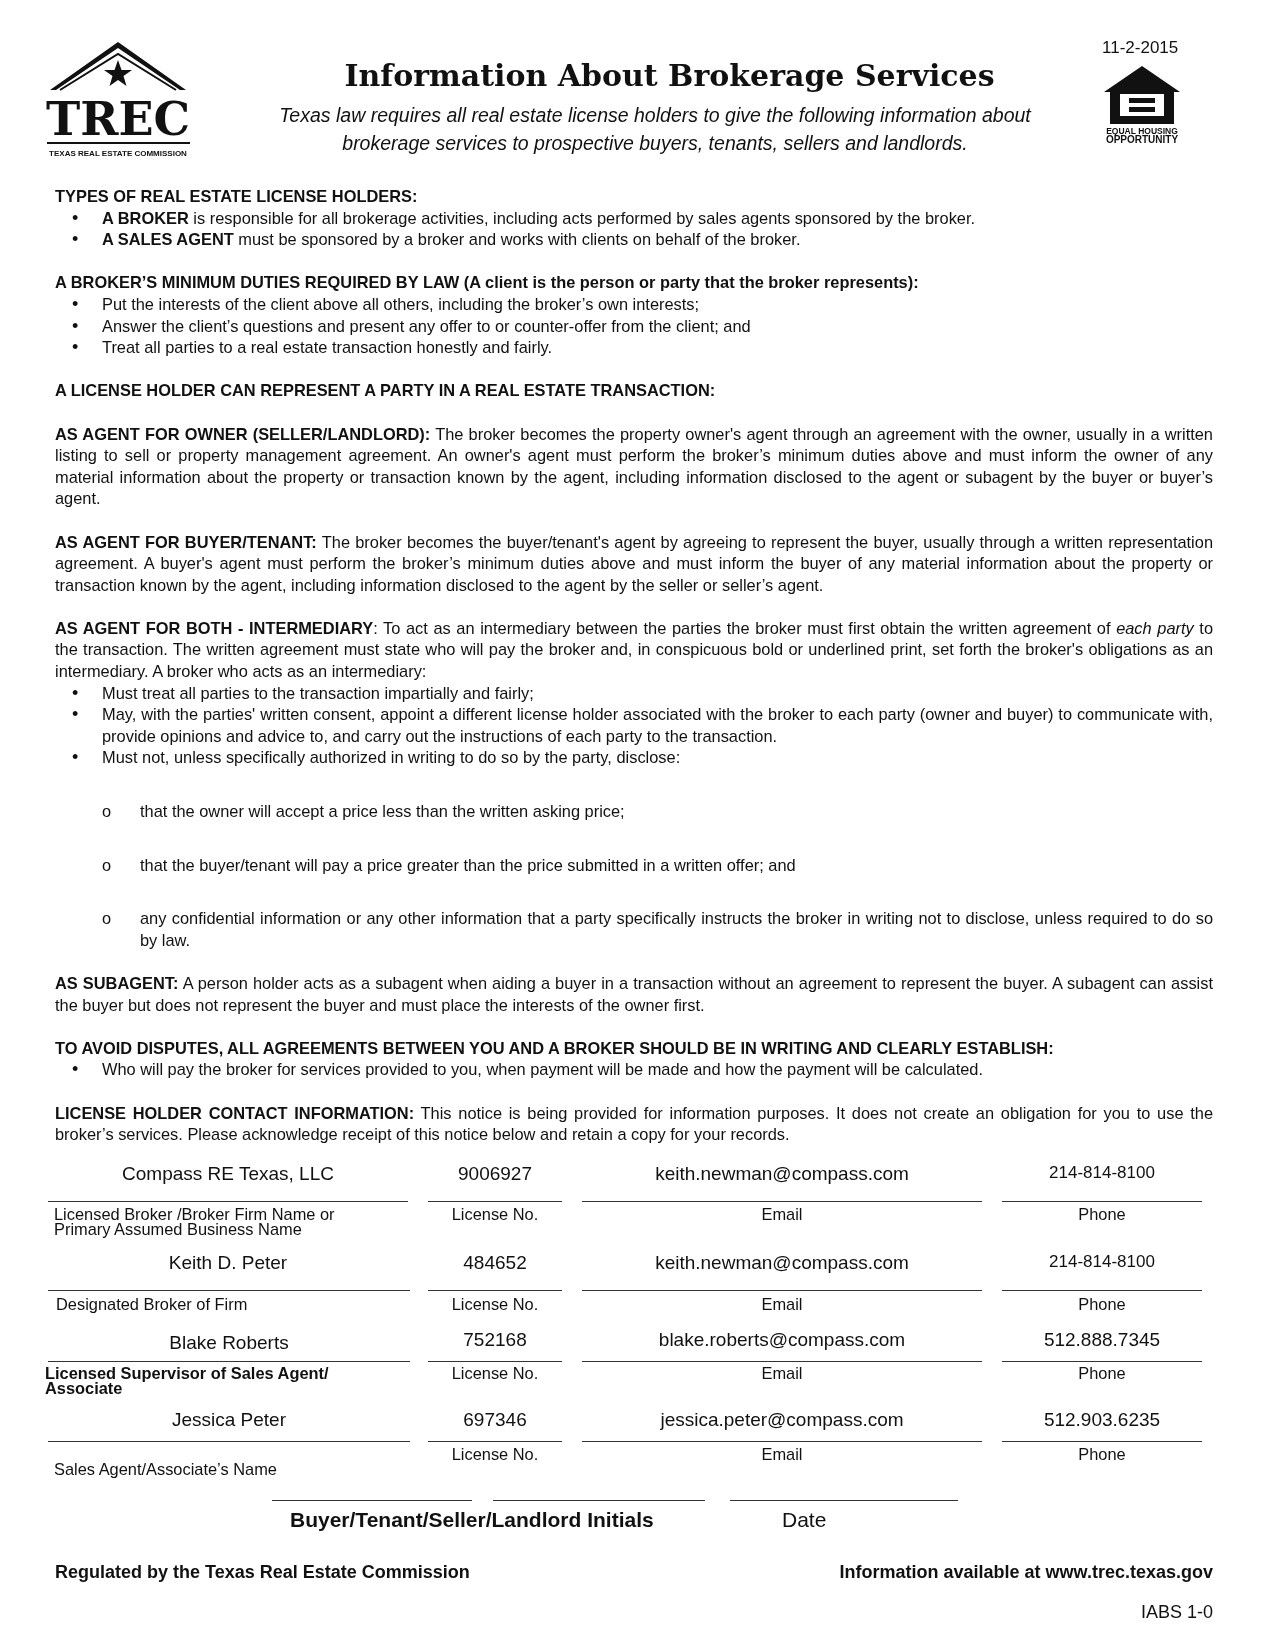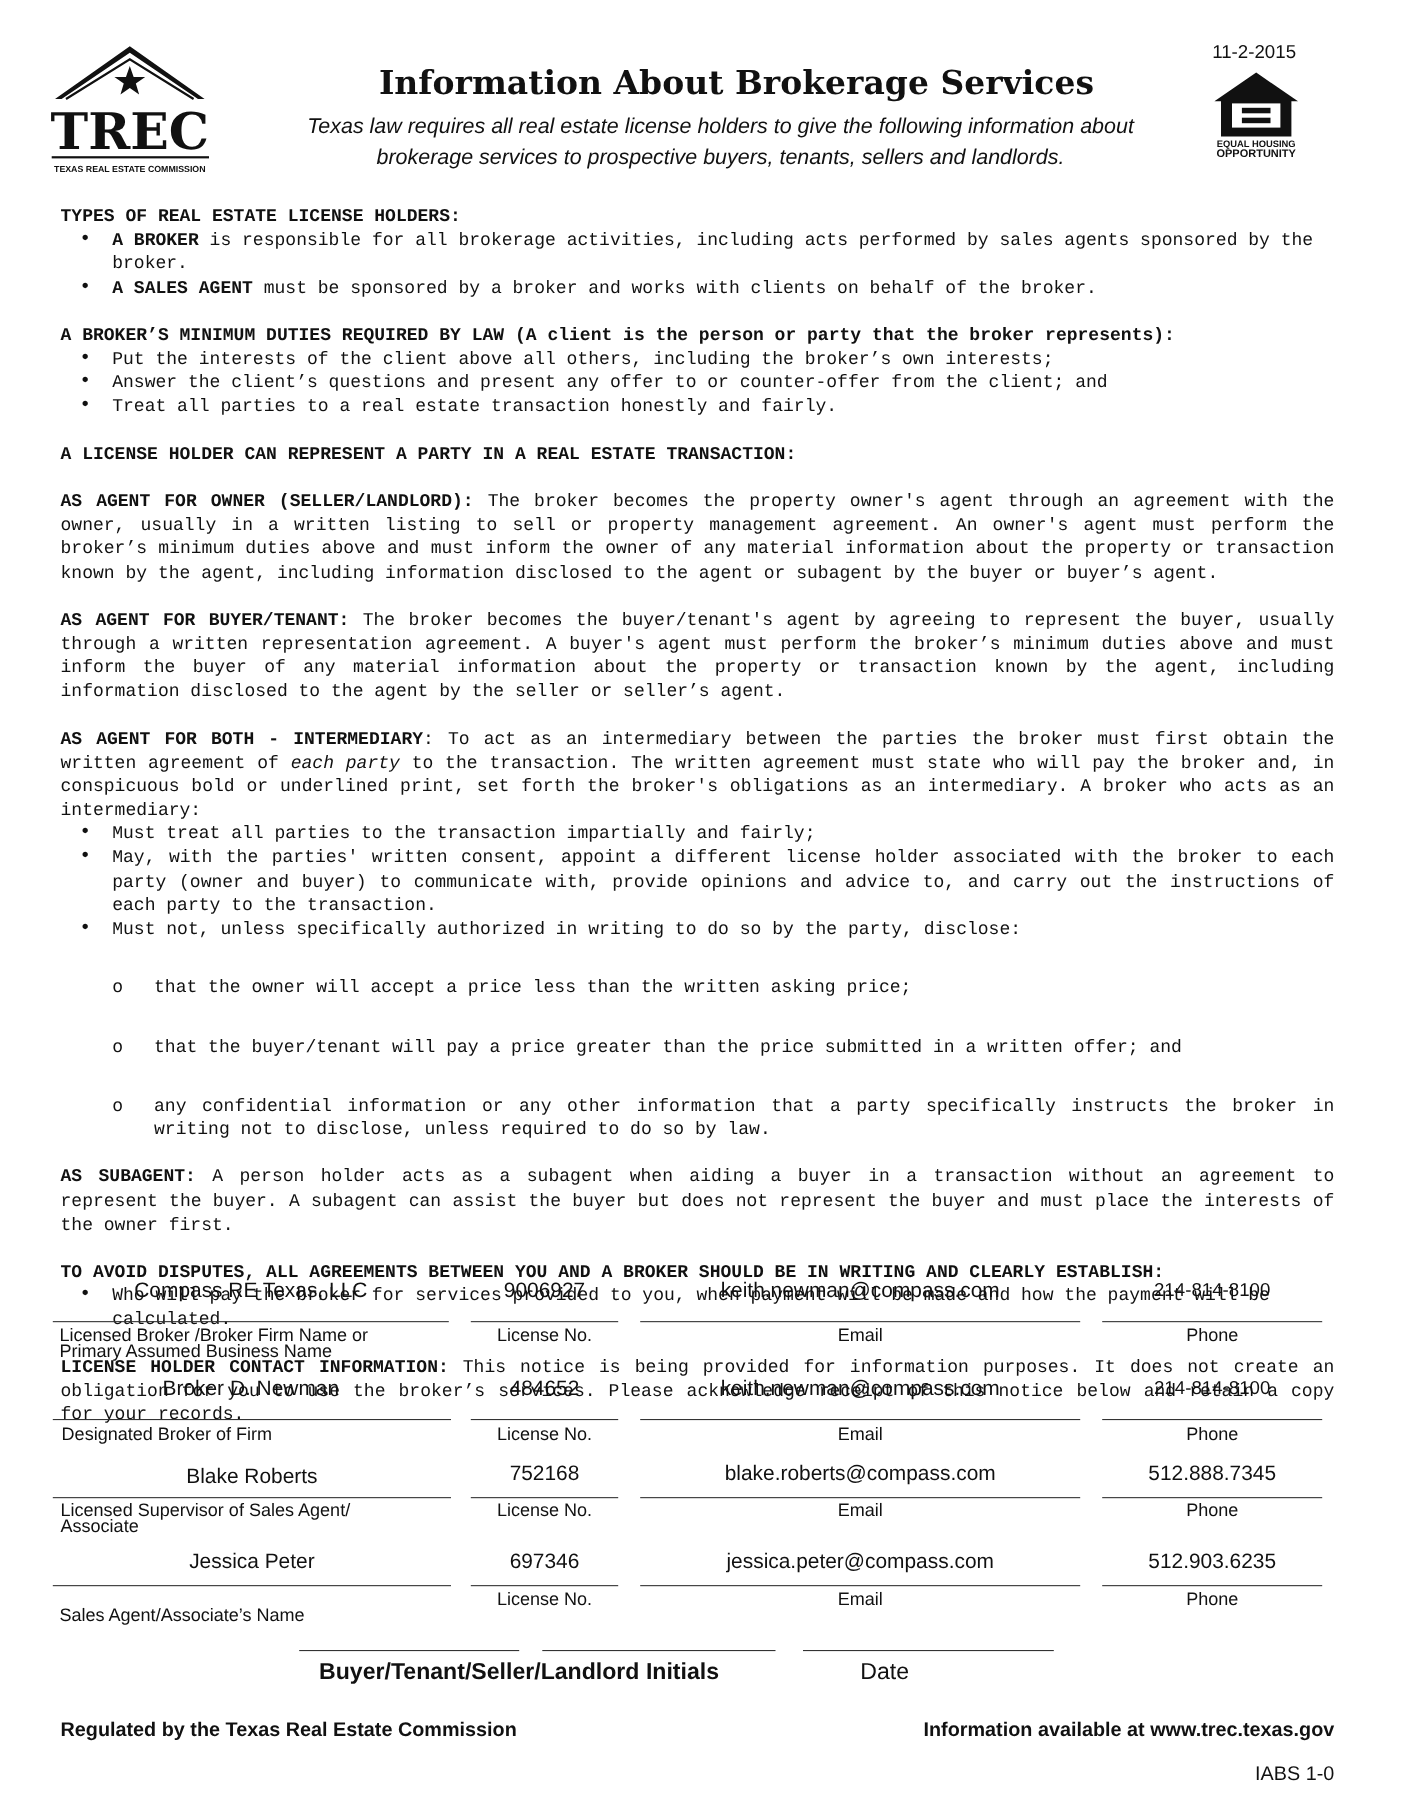--- a/index.html
+++ b/index.html
@@ -1,19 +1,19 @@
 <!DOCTYPE html>
 <html><head>
 <meta charset="utf-8">
 <style>
   html, body { margin: 0; padding: 0; background: #ffffff; }
   body { width: 1275px; height: 1650px; position: relative; overflow: hidden; color: #111; font-family: "Liberation Sans", sans-serif; }
   .abs { position: absolute; }
   .serif { font-family: "DejaVu Serif", "Liberation Serif", serif; padding-left: 32px; }
-  .body-font { font-family: Liberation Mono, monospace; }
+  .body-font { font-family: Liberation Sans, sans-serif; }
 
   
   #trec-logo { left: 46px; top: 40px; width: 145px; height: 120px; }
   #form-date { left: 1102px; top: 38px; font-size: 17px; }
   #ehl-logo { left: 1102px; top: 64px; width: 80px; height: 82px; }
   #doc-title { left: 0; width: 1275px; top: 58px; text-align: center; font-size: 30px; font-weight: bold; }
   #doc-subtitle { left: 230px; width: 850px; top: 101px; text-align: center; font-size: 19.5px; font-style: italic; line-height: 28px; }
 
   
   #content { left: 55px; top: 186px; width: 1158px; font-size: 16.4px; line-height: 21.6px; }
@@ -138,21 +138,21 @@
     <div class="cline" style="left:582px;width:400px;top:1201px;"></div>
     <div class="cline" style="left:1002px;width:200px;top:1201px;"></div>
     <div class="clabel" style="left:54px;top:1207px;white-space:pre-line;">Licensed Broker /Broker Firm Name or
 Primary Assumed Business Name</div>
     <div class="clabel center" style="left:428px;width:134px;top:1207px;">License No.</div>
     <div class="clabel center" style="left:582px;width:400px;top:1207px;">Email</div>
     <div class="clabel center" style="left:1002px;width:200px;top:1207px;">Phone</div>
   </div>
 
   <div>
-    <div class="cval" style="left:48px;width:360px;top:1252px;">Broker D. Newman</div>
+    <div class="cval" style="left:48px;width:360px;top:1252px;">Keith D. Peter</div>
     <div class="cval" style="left:428px;width:134px;top:1252px;">484652</div>
     <div class="cval" style="left:582px;width:400px;top:1252px;">keith.newman@compass.com</div>
     <div class="cval" style="left:1002px;width:200px;top:1252px;font-size:17px;">214-814-8100</div>
     <div class="cline" style="left:48px;width:362px;top:1290px;"></div>
     <div class="cline" style="left:428px;width:134px;top:1290px;"></div>
     <div class="cline" style="left:582px;width:400px;top:1290px;"></div>
     <div class="cline" style="left:1002px;width:200px;top:1290px;"></div>
     <div class="clabel" style="left:56px;top:1297px;">Designated Broker of Firm</div>
     <div class="clabel center" style="left:428px;width:134px;top:1297px;">License No.</div>
     <div class="clabel center" style="left:582px;width:400px;top:1297px;">Email</div>
@@ -161,21 +161,21 @@
 
   <div>
     <div class="cval" style="left:48px;width:362px;top:1332px;">Blake Roberts</div>
     <div class="cval" style="left:428px;width:134px;top:1329px;">752168</div>
     <div class="cval" style="left:582px;width:400px;top:1329px;">blake.roberts@compass.com</div>
     <div class="cval" style="left:1002px;width:200px;top:1329px;">512.888.7345</div>
     <div class="cline" style="left:48px;width:362px;top:1361px;"></div>
     <div class="cline" style="left:428px;width:134px;top:1361px;"></div>
     <div class="cline" style="left:582px;width:400px;top:1361px;"></div>
     <div class="cline" style="left:1002px;width:200px;top:1361px;"></div>
-    <div class="clabel" style="left:55px;top:1366px;white-space:pre-line;">Licensed Supervisor of Sales Agent/
+    <div class="clabel" style="left:45px;top:1366px;white-space:pre-line;font-weight:bold;">Licensed Supervisor of Sales Agent/
 Associate</div>
     <div class="clabel center" style="left:428px;width:134px;top:1366px;">License No.</div>
     <div class="clabel center" style="left:582px;width:400px;top:1366px;">Email</div>
     <div class="clabel center" style="left:1002px;width:200px;top:1366px;">Phone</div>
   </div>
 
   <div>
     <div class="cval" style="left:48px;width:362px;top:1409px;">Jessica Peter</div>
     <div class="cval" style="left:428px;width:134px;top:1409px;">697346</div>
     <div class="cval" style="left:582px;width:400px;top:1409px;">jessica.peter@compass.com</div>

